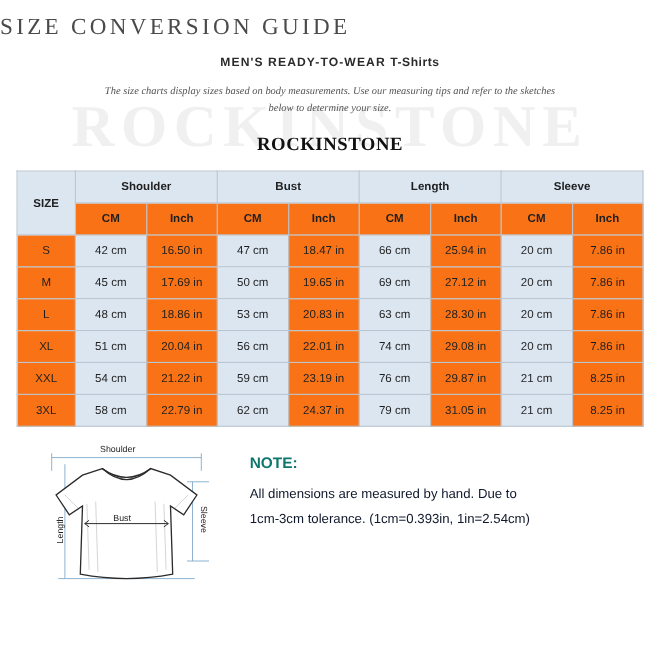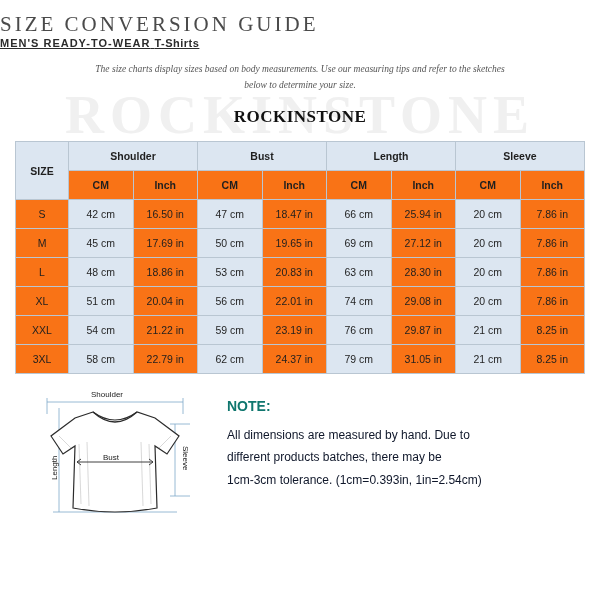--- a/index.html
+++ b/index.html
@@ -42,25 +42,26 @@
     text-align: left;
     font-family: "Liberation Serif", serif;
     font-size: 21px;
     letter-spacing: 3px;
     color: #4a4a4a;
     margin-top: 12px;
     font-weight: normal;
   }
 
   .subtitle {
+    text-align: center;
     font-size: 11px;
     font-weight: bold;
     letter-spacing: 1px;
     color: #2b2b2b;
-    text-decoration: underline;
+    margin-top: 14px;
   }
   .subtitle .tshirt {
     letter-spacing: 0.5px;
   }
 
   .desc {
     text-align: center;
     font-family: "Liberation Serif", serif;
     font-style: italic;
     font-size: 9.5px;
@@ -300,19 +301,18 @@
         <text x="88" y="76" font-size="8" fill="#222" font-family="Liberation Sans, sans-serif">Bust</text>
         <text x="42" y="96" font-size="8" fill="#222" font-family="Liberation Sans, sans-serif" transform="rotate(-90 42 96)">Length</text>
         <text x="168" y="62" font-size="8" fill="#222" font-family="Liberation Sans, sans-serif" transform="rotate(90 168 62)">Sleeve</text>
       </svg>
     </div>
 
     <div class="note">
       <div class="note-title">NOTE:</div>
       <div class="note-body">
         <div>All dimensions are measured by hand. Due to</div>
-        <div>different products batches, there may be</div>
         <div>1cm-3cm tolerance. (1cm=0.393in, 1in=2.54cm)</div>
       </div>
     </div>
 
   </div>
 </div>
 
 </body></html>

